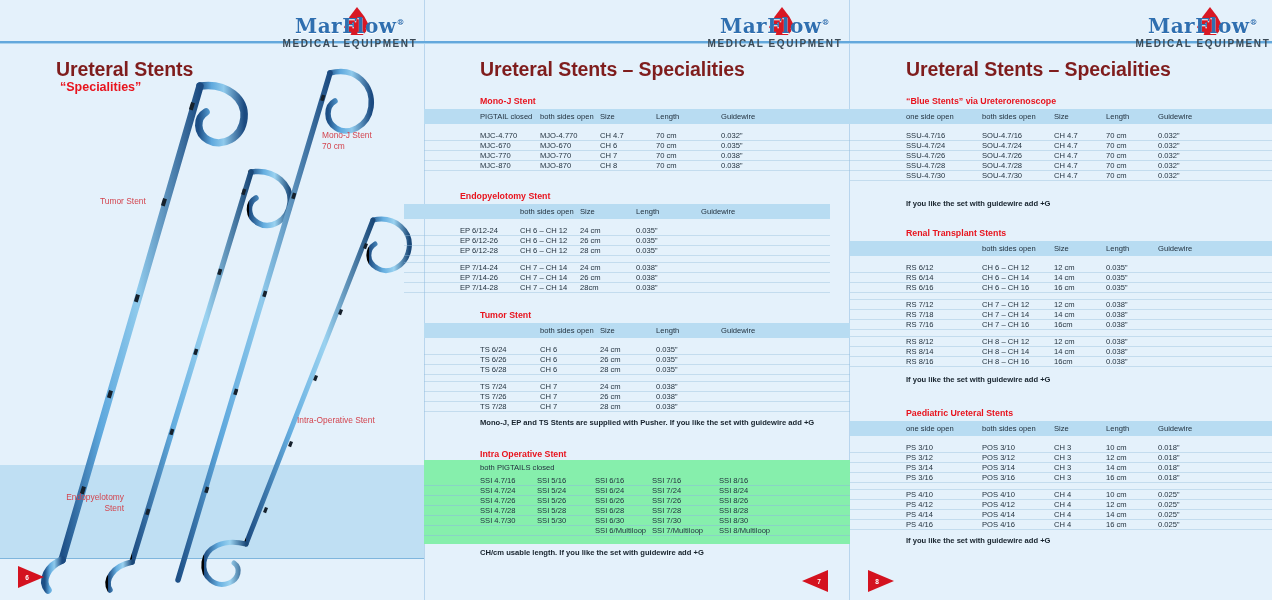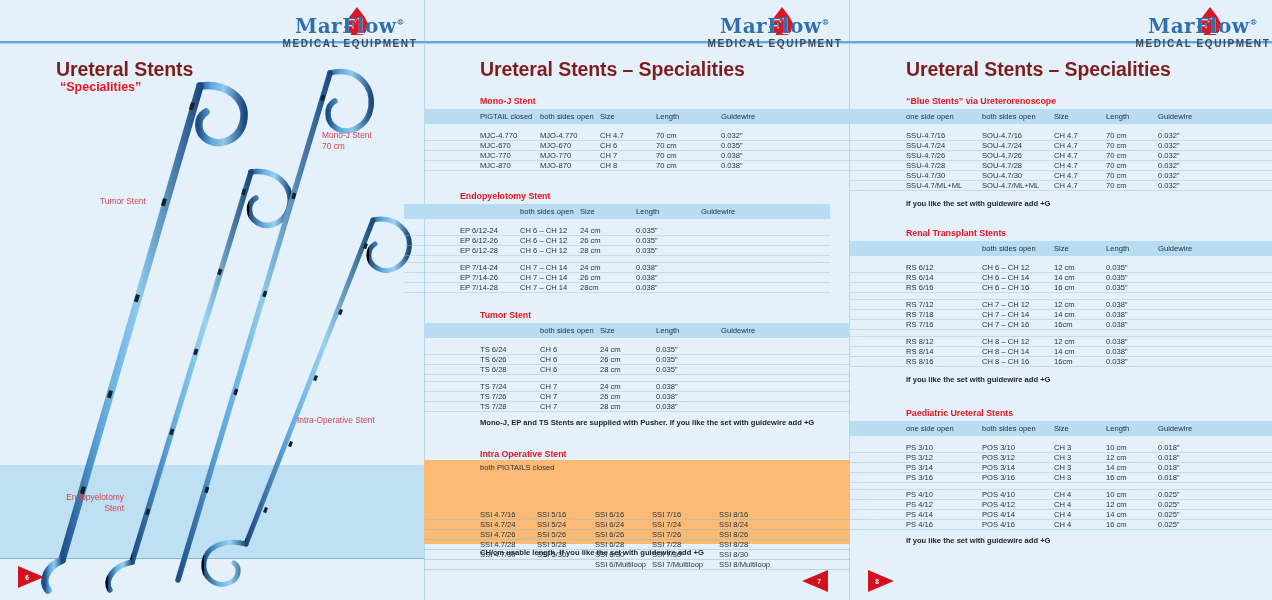--- a/index.html
+++ b/index.html
@@ -130,21 +130,21 @@
   }
   .note {
     font-size: 7.6px; font-weight: bold;
     color: #16222c;
     white-space: nowrap;
   }
 
   
   .io-block {
     position: absolute;
-    background: #fdba74;
+    background: #86efac;
   }
   table.grid {
     border-collapse: collapse;
     table-layout: fixed;
     font-size: 7.6px;
     color: #23323f;
   }
   table.grid td {
     height: 9.6px;
     padding: 0;
@@ -540,21 +540,21 @@
           </tr>
     </tbody>
       </table>
   </div>
 
   <div class="note" style="position:absolute; left:480px; top:418px;">Mono-J, EP and TS Stents are supplied with Pusher. If you like the set with guidewire add +G</div>
 
   <div class="sec-head" style="position:absolute; left:480px; top:449px;">Intra Operative Stent</div>
   <div class="io-block" style="left:424px; top:460px; width:426px; height:84px;">
     <div class="io-caption" style="margin-left:56px;">both PIGTAILS closed</div>
-    <table class="grid" style="width:426px;margin-top:34px;">
+    <table class="grid" style="width:426px;">
       <colgroup>
           <col style="width:56px">
           <col style="width:57px">
           <col style="width:58px">
           <col style="width:57px">
           <col style="width:67px">
           <col style="width:131px">
         </colgroup>
       <tbody>
           <tr>
@@ -668,28 +668,20 @@
             <td>0.032”</td>
           </tr>
       <tr>
             <td></td>
             <td>SSU-4.7/30</td>
             <td>SOU-4.7/30</td>
             <td>CH 4.7</td>
             <td>70 cm</td>
             <td>0.032”</td>
           </tr>
-      <tr>
-            <td></td>
-            <td>SSU-4.7/ML+ML</td>
-            <td>SOU-4.7/ML+ML</td>
-            <td>CH 4.7</td>
-            <td>70 cm</td>
-            <td>0.032”</td>
-          </tr>
     </tbody>
       </table>
   </div>
   <div class="note" style="position:absolute; left:906px; top:199px;">If you like the set with guidewire add +G</div>
 
   <div class="section" style="left:850px; top:228px; width:422px;">
     <div class="sec-head" style="margin-left:56px;">Renal Transplant Stents</div>
     <table class="tbl" style="width:422px;">
       <colgroup>
           <col style="width:56px">

